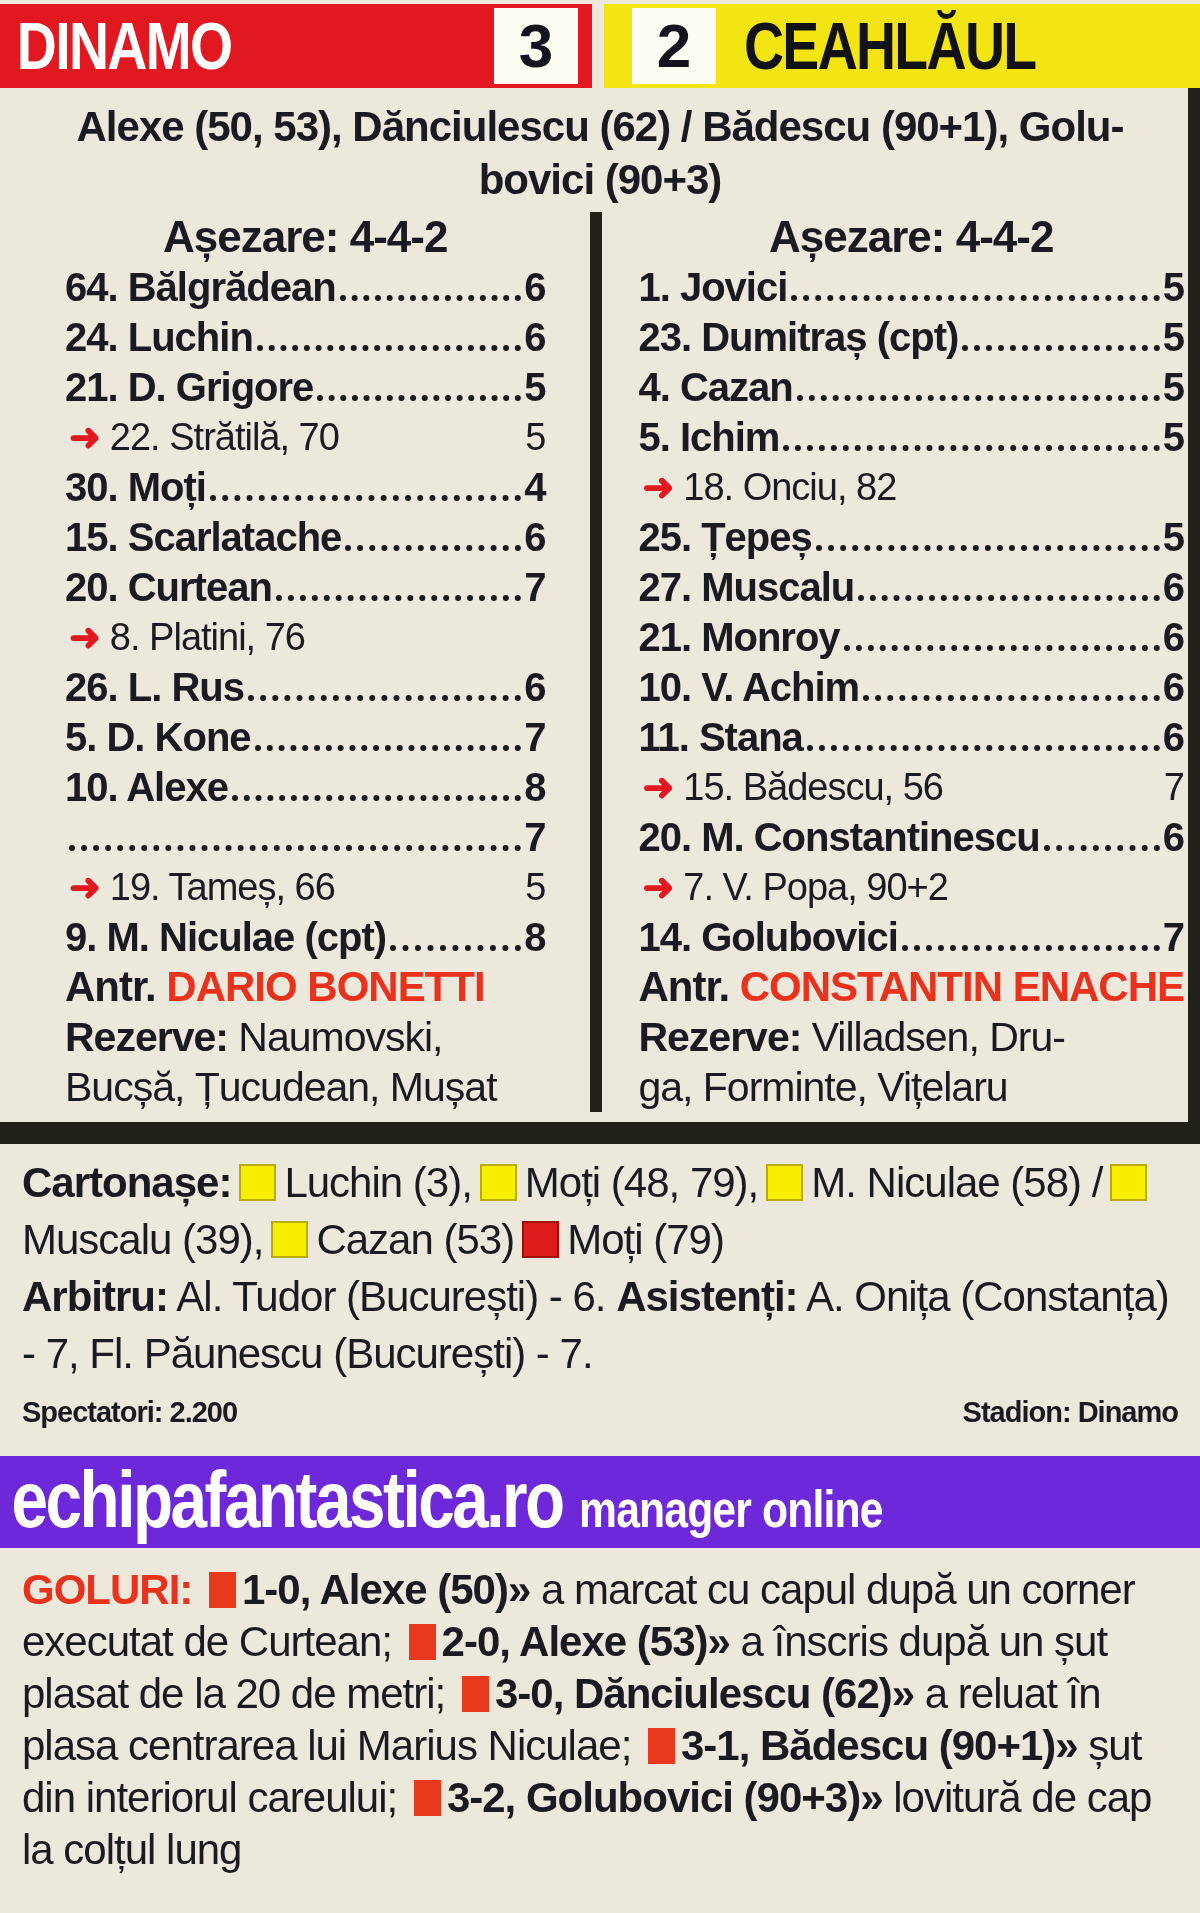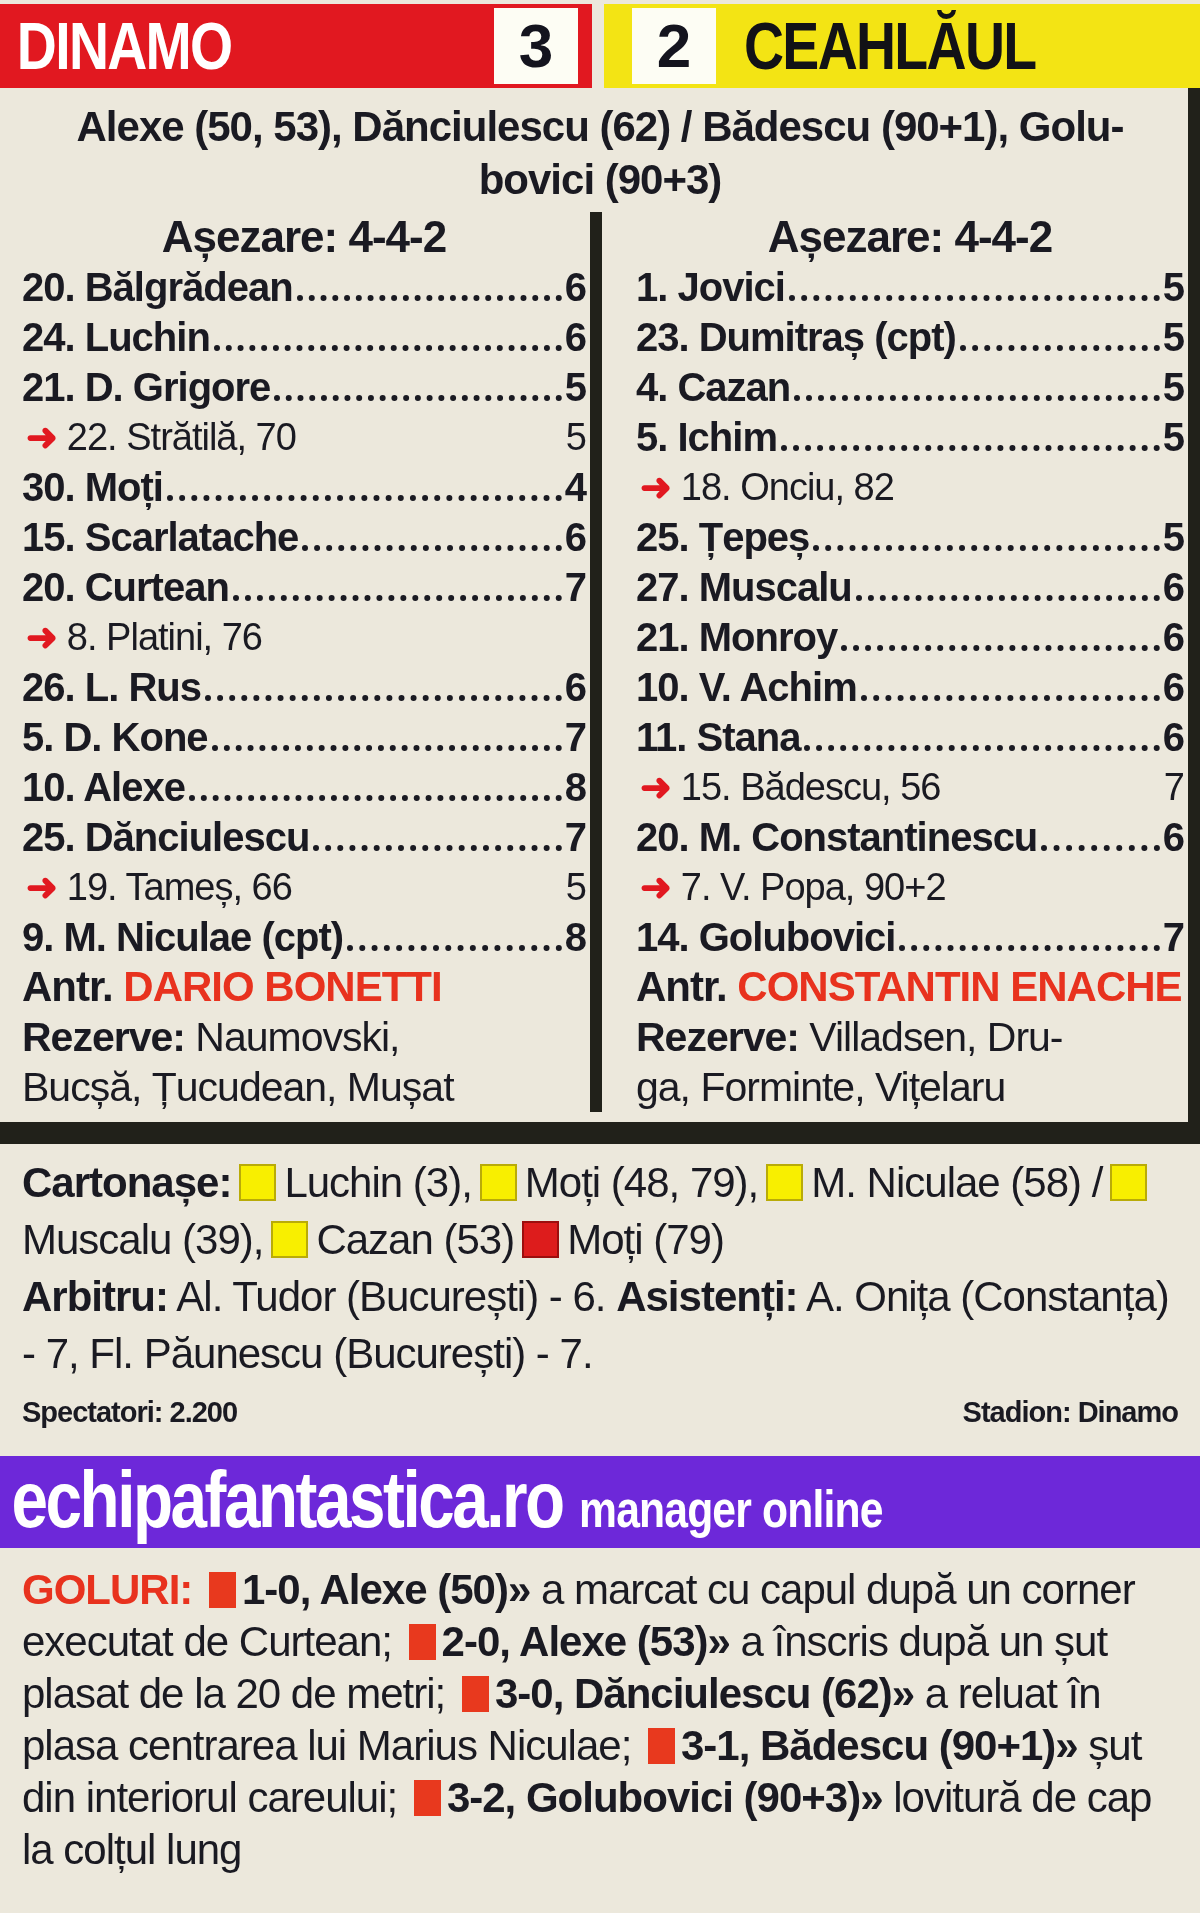--- a/index.html
+++ b/index.html
@@ -36,21 +36,21 @@
   
   .scorers {
     text-align:center; font-weight:bold; font-size:42px; line-height:53px;
     padding:8px 26px 0; letter-spacing:-1px;
   }
 
   
   .lineups { position:relative; display:flex; margin-top:6px; }
   .divider { position:absolute; left:590px; top:0; bottom:0; width:12px; background:#21211a; }
   .right-border { position:absolute; left:1188px; top:88px; height:1044px; width:12px; background:#21211a; }
-  .col { width:50%; }
+  .col { width:50%;margin-left:43px; }
   .col-home { padding:0 14px 0 22px; }
   .col-away { padding:0 16px 0 36px; }
   .formation { text-align:center; font-weight:bold; font-size:44px; line-height:50px; letter-spacing:-1px; }
   .row {
     display:flex; align-items:baseline;
     font-weight:bold; font-size:40px; line-height:50px; height:50px;
     letter-spacing:-1px; white-space:nowrap;
   }
   .row .leader { flex:1; border-bottom:6px dotted #1a1a22; margin:0 3px 9px 4px; min-width:8px; }
   .row .arrow { display:none; }
@@ -119,21 +119,21 @@
 </div>
 
 <div class="lineups">
   <div class="divider"></div>
 
   <div class="col col-home">
     <div class="formation">Așezare: 4-4-2</div>
 
       <div class="row starter">
 
-        <span class="name">20. Bălgrădean</span>
+        <span class="name">64. Bălgrădean</span>
         <span class="leader"></span>
         <span class="rating">6</span>
       </div>
 
       <div class="row starter">
 
         <span class="name">24. Luchin</span>
         <span class="leader"></span>
         <span class="rating">6</span>
       </div>
@@ -196,21 +196,20 @@
 
       <div class="row starter">
 
         <span class="name">10. Alexe</span>
         <span class="leader"></span>
         <span class="rating">8</span>
       </div>
 
       <div class="row starter">
 
-        <span class="name">25. Dănciulescu</span>
         <span class="leader"></span>
         <span class="rating">7</span>
       </div>
 
       <div class="row sub">
         <span class="arrow">➜</span>
         <span class="name">19. Tameș, 66</span>
         <span class="leader"></span>
         <span class="rating">5</span>
       </div>

